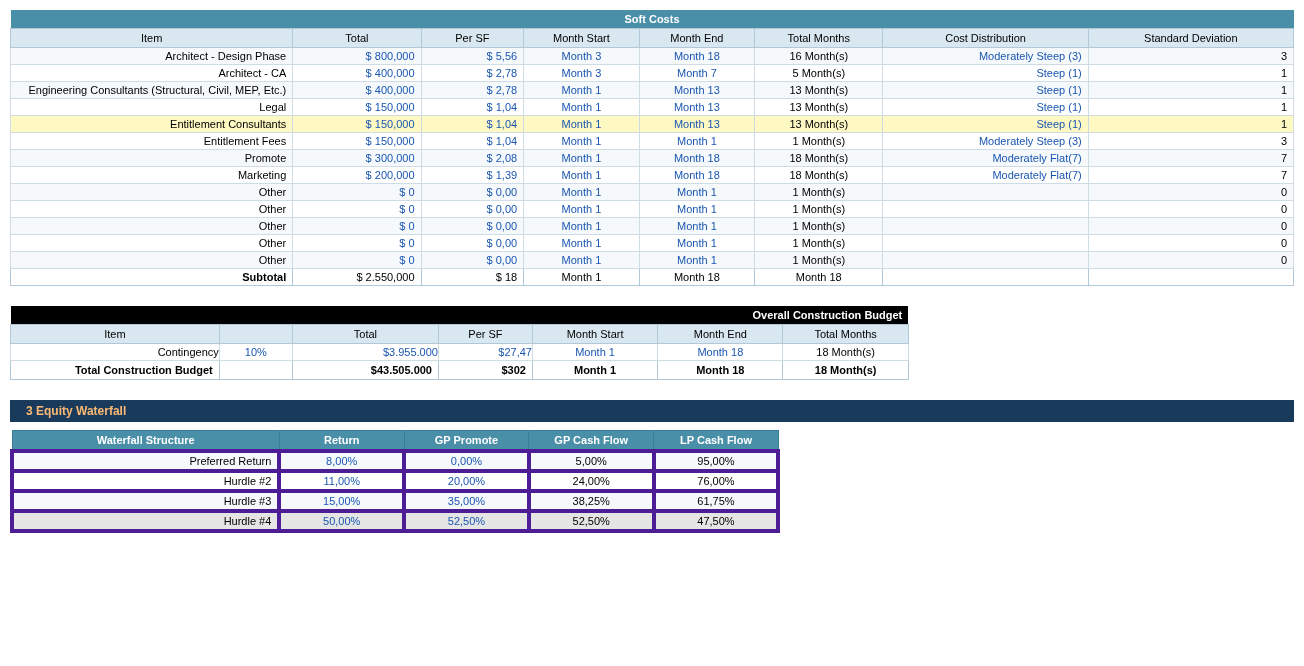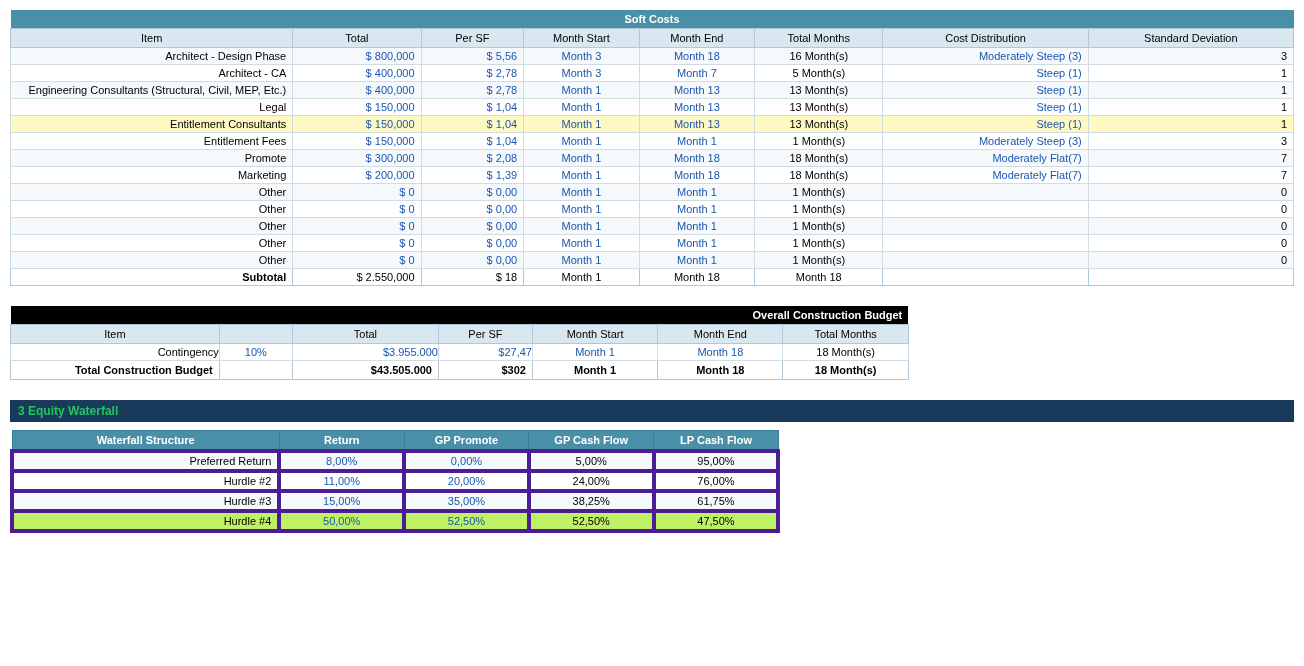--- a/index.html
+++ b/index.html
@@ -102,22 +102,22 @@
     .ocb-total-row td {
       padding: 3px 6px;
       border: 1px solid #b0c8d8;
       font-weight: bold;
       font-size: 11px;
     }
 
     
     .section-title-bar {
       background: #1a3a5c;
-      color: #22c55e;
-      padding: 4px 8px;
+      color: #fdba74;
+      padding: 4px 16px;
       font-size: 12px;
       font-weight: bold;
       margin-bottom: 4px;
       width: 100%;
     }
 
     
     .wf-col-header td {
       background: #4a8fa8;
       color: #fff;
@@ -366,21 +366,21 @@
     <td style="text-align:center">24,00%</td>
     <td style="text-align:center">76,00%</td>
   </tr>
         <tr class="wf-data-row" style="background: rgb(245, 249, 252);">
     <td style="text-align:right">Hurdle #3</td>
     <td style="text-align:center;color:#1a56b0">15,00%</td>
     <td style="text-align:center;color:#1a56b0">35,00%</td>
     <td style="text-align:center">38,25%</td>
     <td style="text-align:center">61,75%</td>
   </tr>
-        <tr class="wf-data-row" style="background: #bef264; border-radius: 6px;">
+        <tr class="wf-data-row" style="background: #e5e5e5; border-radius: 6px;">
     <td style="text-align:right">Hurdle #4</td>
     <td style="text-align:center;color:#1a56b0">50,00%</td>
     <td style="text-align:center;color:#1a56b0">52,50%</td>
     <td style="text-align:center">52,50%</td>
     <td style="text-align:center">47,50%</td>
   </tr>
       </tbody>
   </table>
 </div>
 

